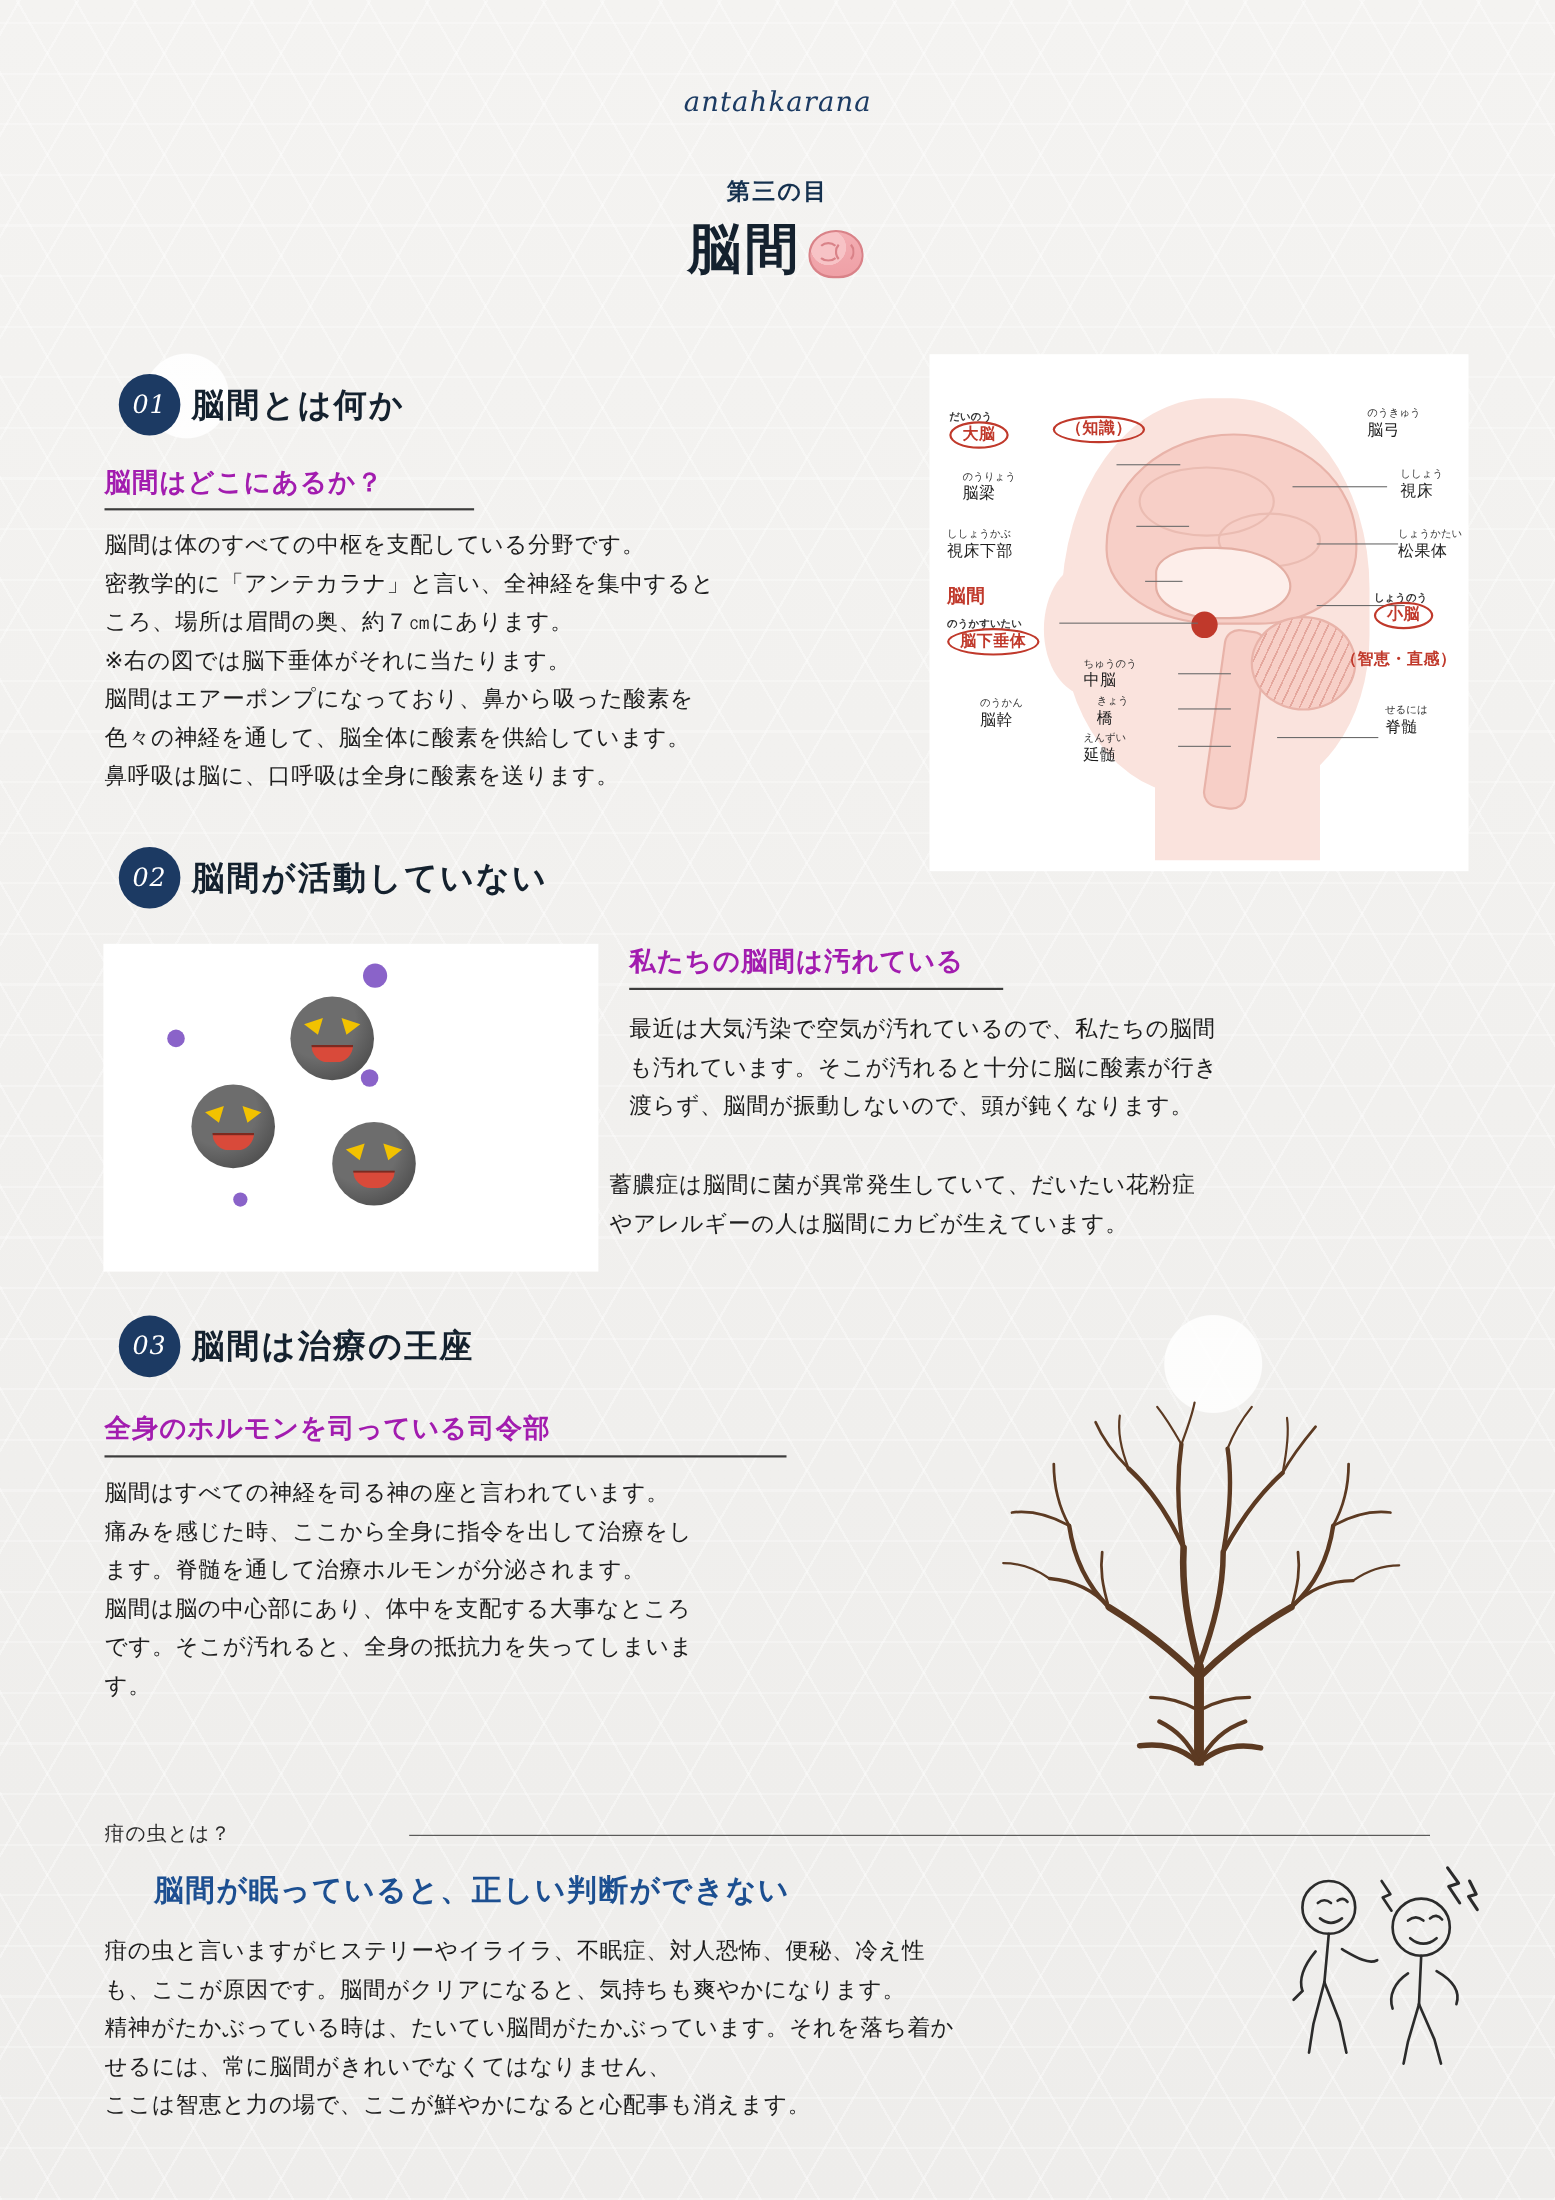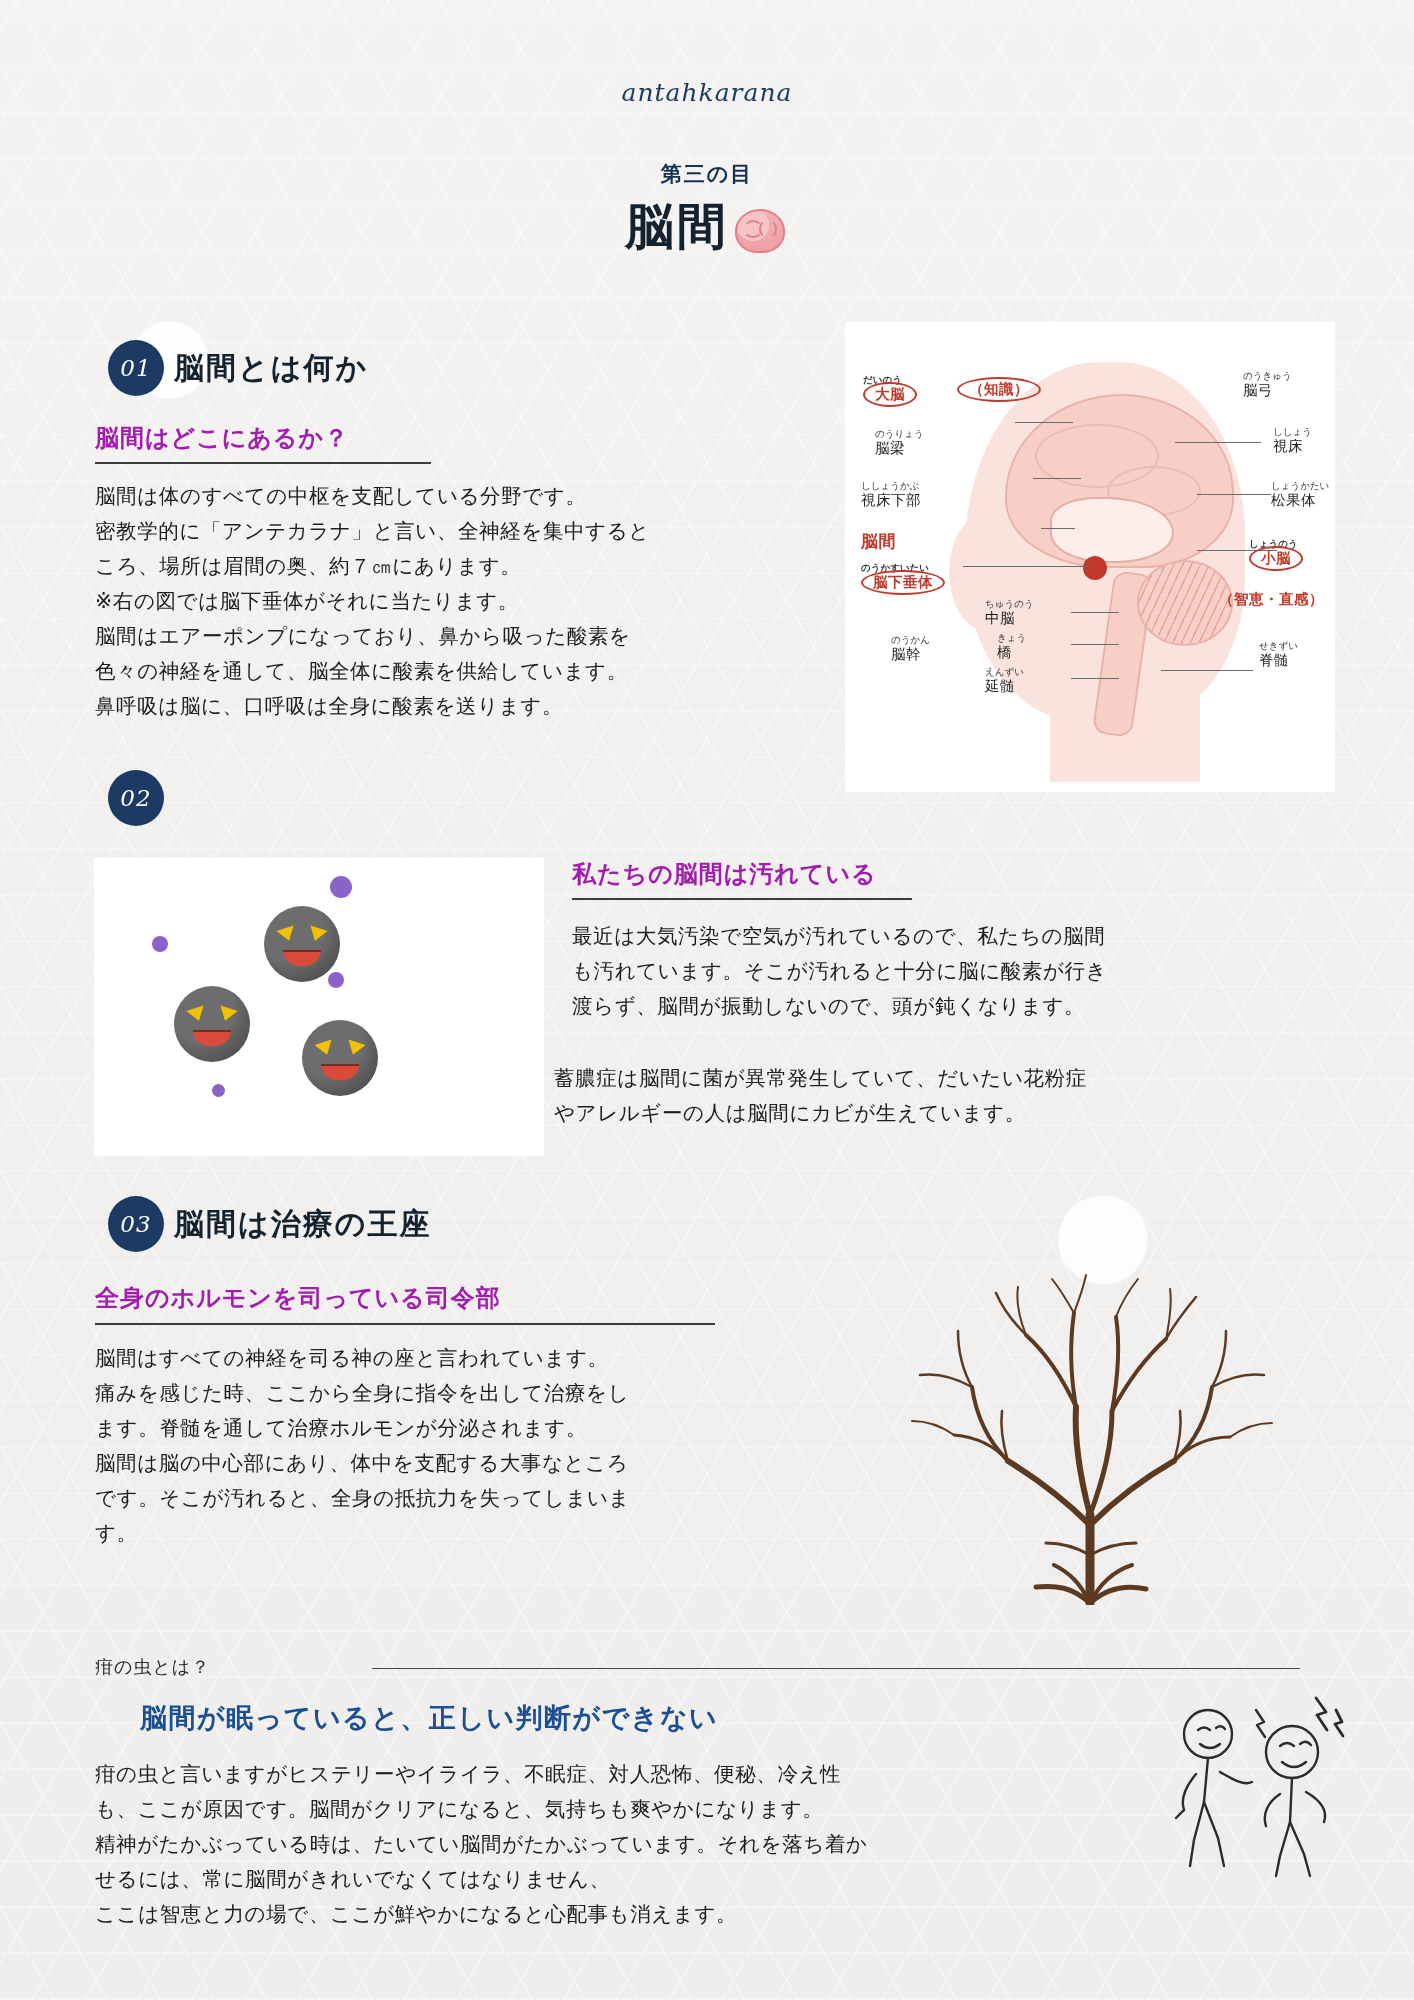--- a/index.html
+++ b/index.html
@@ -477,21 +477,21 @@
     <span class="oval">脳下垂体</span>
   </div>
   <div class="lbl red" style="left:404px; top:216px;">
     <span class="ruby">しょうのう</span>
     <span class="oval">小脳</span>
   </div>
   <div class="lbl red" style="left:374px; top:268px;">
     <span>（智恵・直感）</span>
   </div>
   <div class="lbl" style="left:414px; top:318px;">
-    <span class="ruby">せきずい</span>
+    <span class="ruby">せるには</span>
     <span>脊髄</span>
   </div>
   <div class="lbl" style="left:140px; top:276px;">
     <span class="ruby">ちゅうのう</span>
     <span>中脳</span>
   </div>
   <div class="lbl" style="left:46px; top:312px;">
     <span class="ruby">のうかん</span>
     <span>脳幹</span>
   </div>
@@ -500,20 +500,21 @@
     <span>橋</span>
   </div>
   <div class="lbl" style="left:140px; top:344px;">
     <span class="ruby">えんずい</span>
     <span>延髄</span>
   </div>
 </div>
 
 <div class="sec-head" style="left:108px; top:770px;">
   <div class="sec-num">02</div>
+  <div class="sec-title">脳間が活動していない</div>
 </div>
 
 <div class="fig-germ">
   <div class="germ" style="left:170px; top:48px; width:76px; height:76px;">
     <span class="eye" style="left:14px; top:22px; transform:rotate(-18deg);"></span>
     <span class="eye" style="right:14px; top:22px; transform:rotate(18deg);"></span>
     <span class="mouth" style="top:44px;"></span>
   </div>
   <div class="germ" style="left:80px; top:128px; width:76px; height:76px;">
     <span class="eye" style="left:14px; top:22px; transform:rotate(-18deg);"></span>

